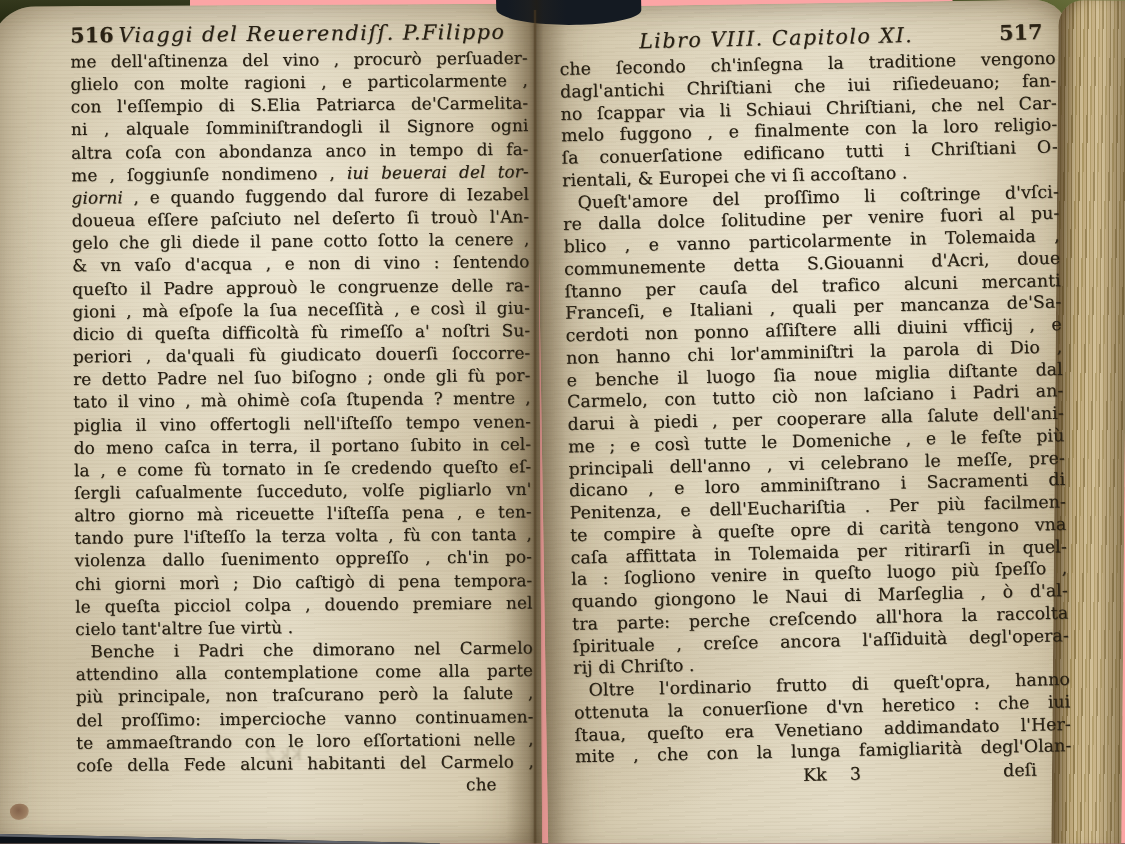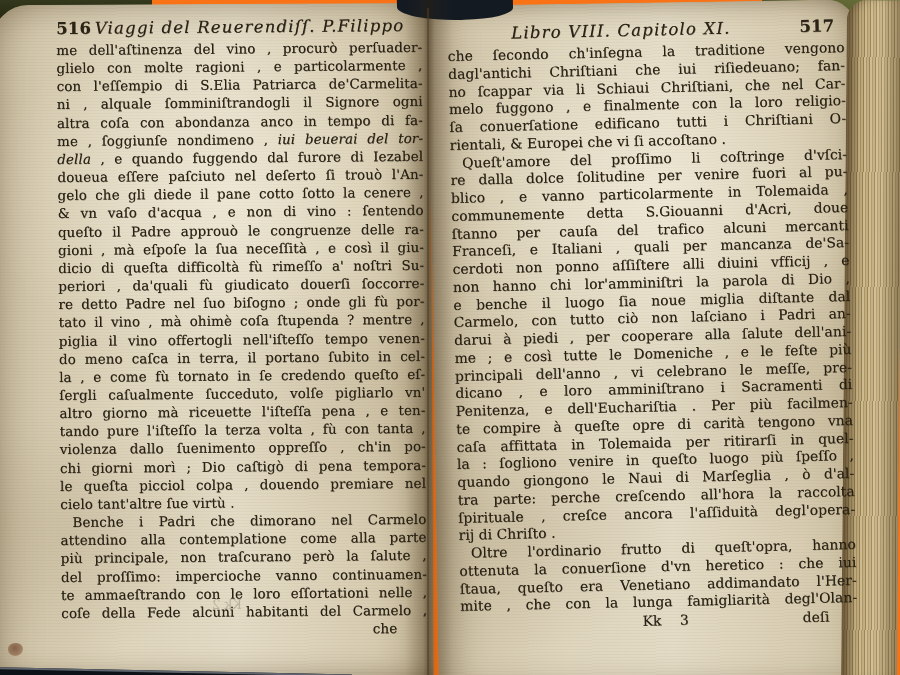--- a/index.html
+++ b/index.html
@@ -1,18 +1,18 @@
 <!DOCTYPE html>
 <html><head>
 <meta charset="utf-8">
 <style>
   html,body{margin:0;padding:0;background:#12171d;}
   .stage{
     position:relative;width:900px;height:675px;overflow:hidden;
-    background:#f97316;
+    background:#fca5a5;
     font-family:"DejaVu Serif", serif;
   }
   
   .olive-tr{
     position:absolute;right:-12px;top:-14px;width:150px;height:80px;z-index:0;
     background:linear-gradient(205deg,#7c814b 0%,#59602f 40%,#2e3317 85%);
   }
   .olive-tl{
     position:absolute;left:-8px;top:-10px;width:160px;height:34px;z-index:0;
     background:linear-gradient(180deg,#3c4124 0%,#23270f 90%);
@@ -148,21 +148,21 @@
       <span class="pagenum">516</span>
       <span class="runtitle hl-title">Viaggi del Reuerendiſſ. P.Filippo</span>
     </div>
     <div class="lines">
         <div class="tline"><span>me dell'aſtinenza del vino , procurò perſuader-</span></div>
         <div class="tline"><span>glielo con molte ragioni , e particolarmente ,</span></div>
         <div class="tline"><span>con l'eſſempio di S.Elia Patriarca de'Carmelita-</span></div>
         <div class="tline"><span>ni , alquale ſomminiſtrandogli il Signore ogni</span></div>
         <div class="tline"><span>altra coſa con abondanza anco in tempo di fa-</span></div>
         <div class="tline"><span>me , ſoggiunſe nondimeno , </span><span class="ital">iui beuerai del tor-</span></div>
-        <div class="tline"><span class="ital">della</span><span> , e quando fuggendo dal furore di Iezabel</span></div>
+        <div class="tline"><span class="ital">giorni</span><span> , e quando fuggendo dal furore di Iezabel</span></div>
         <div class="tline"><span>doueua eſſere paſciuto nel deſerto ſi trouò l'An-</span></div>
         <div class="tline"><span>gelo che gli diede il pane cotto ſotto la cenere ,</span></div>
         <div class="tline"><span>&amp; vn vaſo d'acqua , e non di vino : ſentendo</span></div>
         <div class="tline"><span>queſto il Padre approuò le congruenze delle ra-</span></div>
         <div class="tline"><span>gioni , mà eſpoſe la ſua neceſſità , e così il giu-</span></div>
         <div class="tline"><span>dicio di queſta difficoltà fù rimeſſo a' noſtri Su-</span></div>
         <div class="tline"><span>periori , da'quali fù giudicato douerſi ſoccorre-</span></div>
         <div class="tline"><span>re detto Padre nel ſuo biſogno ; onde gli fù por-</span></div>
         <div class="tline"><span>tato il vino , mà ohimè coſa ſtupenda ? mentre ,</span></div>
         <div class="tline"><span>piglia il vino offertogli nell'iſteſſo tempo venen-</span></div>

